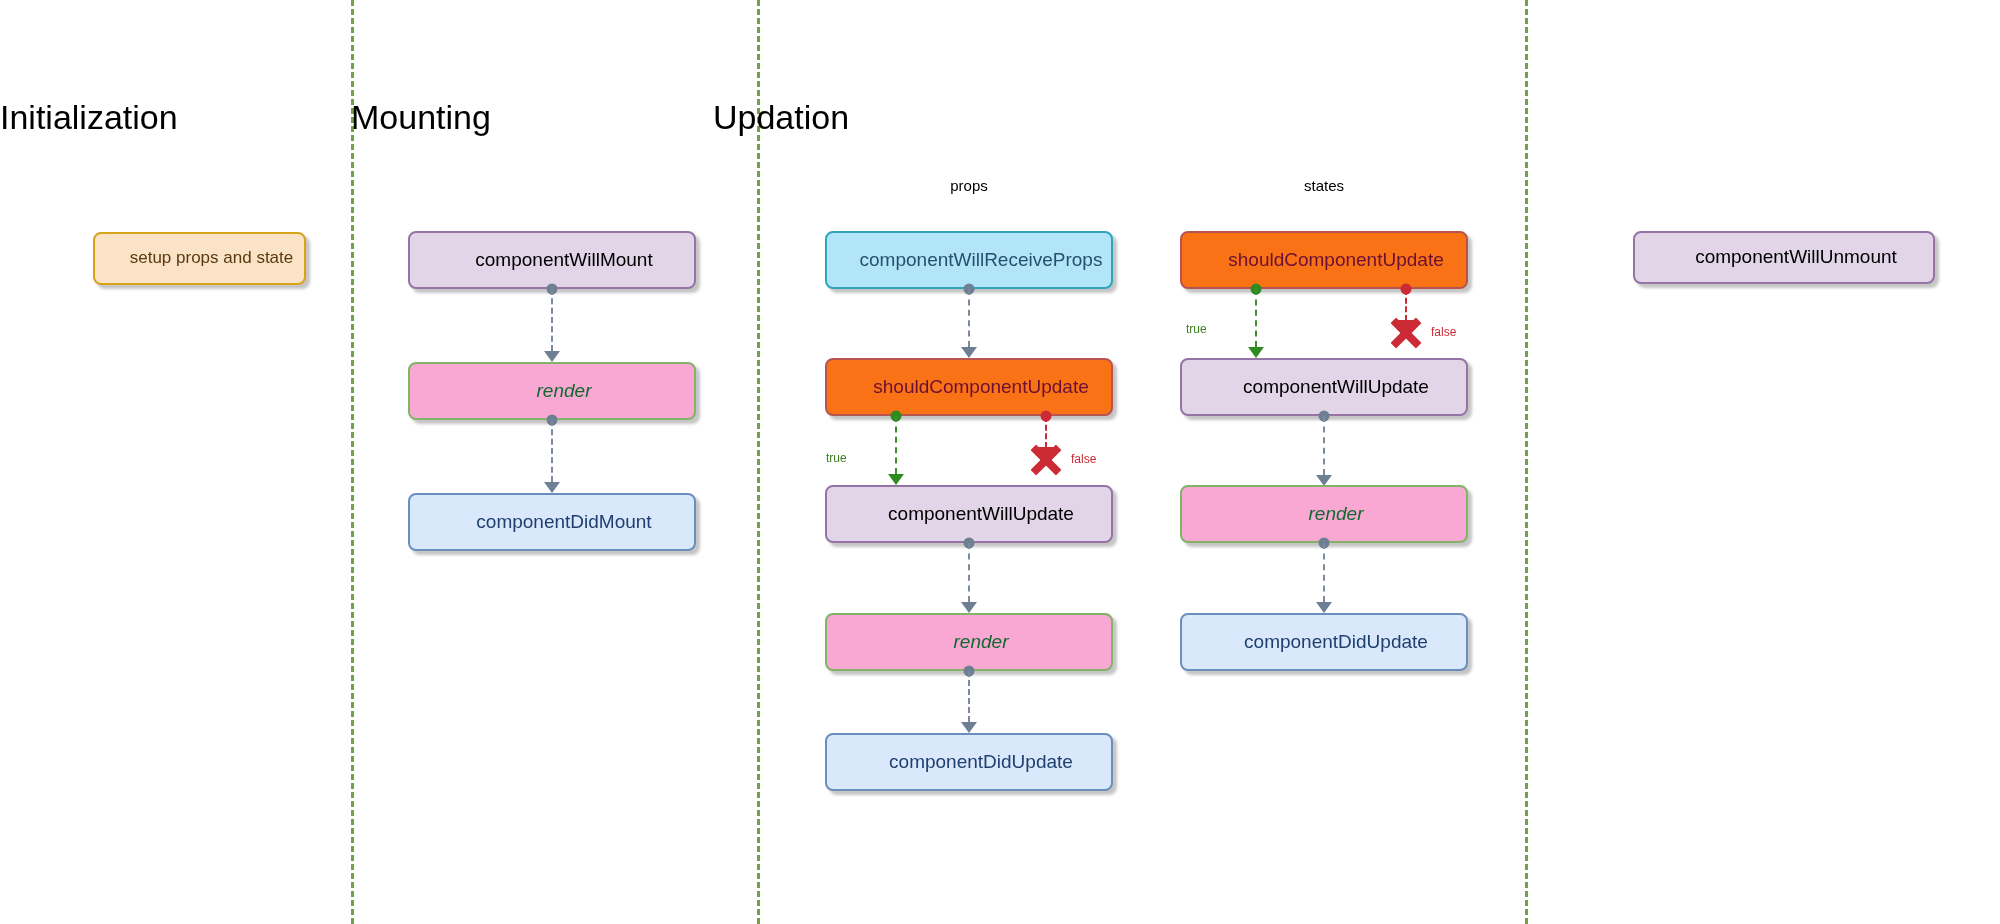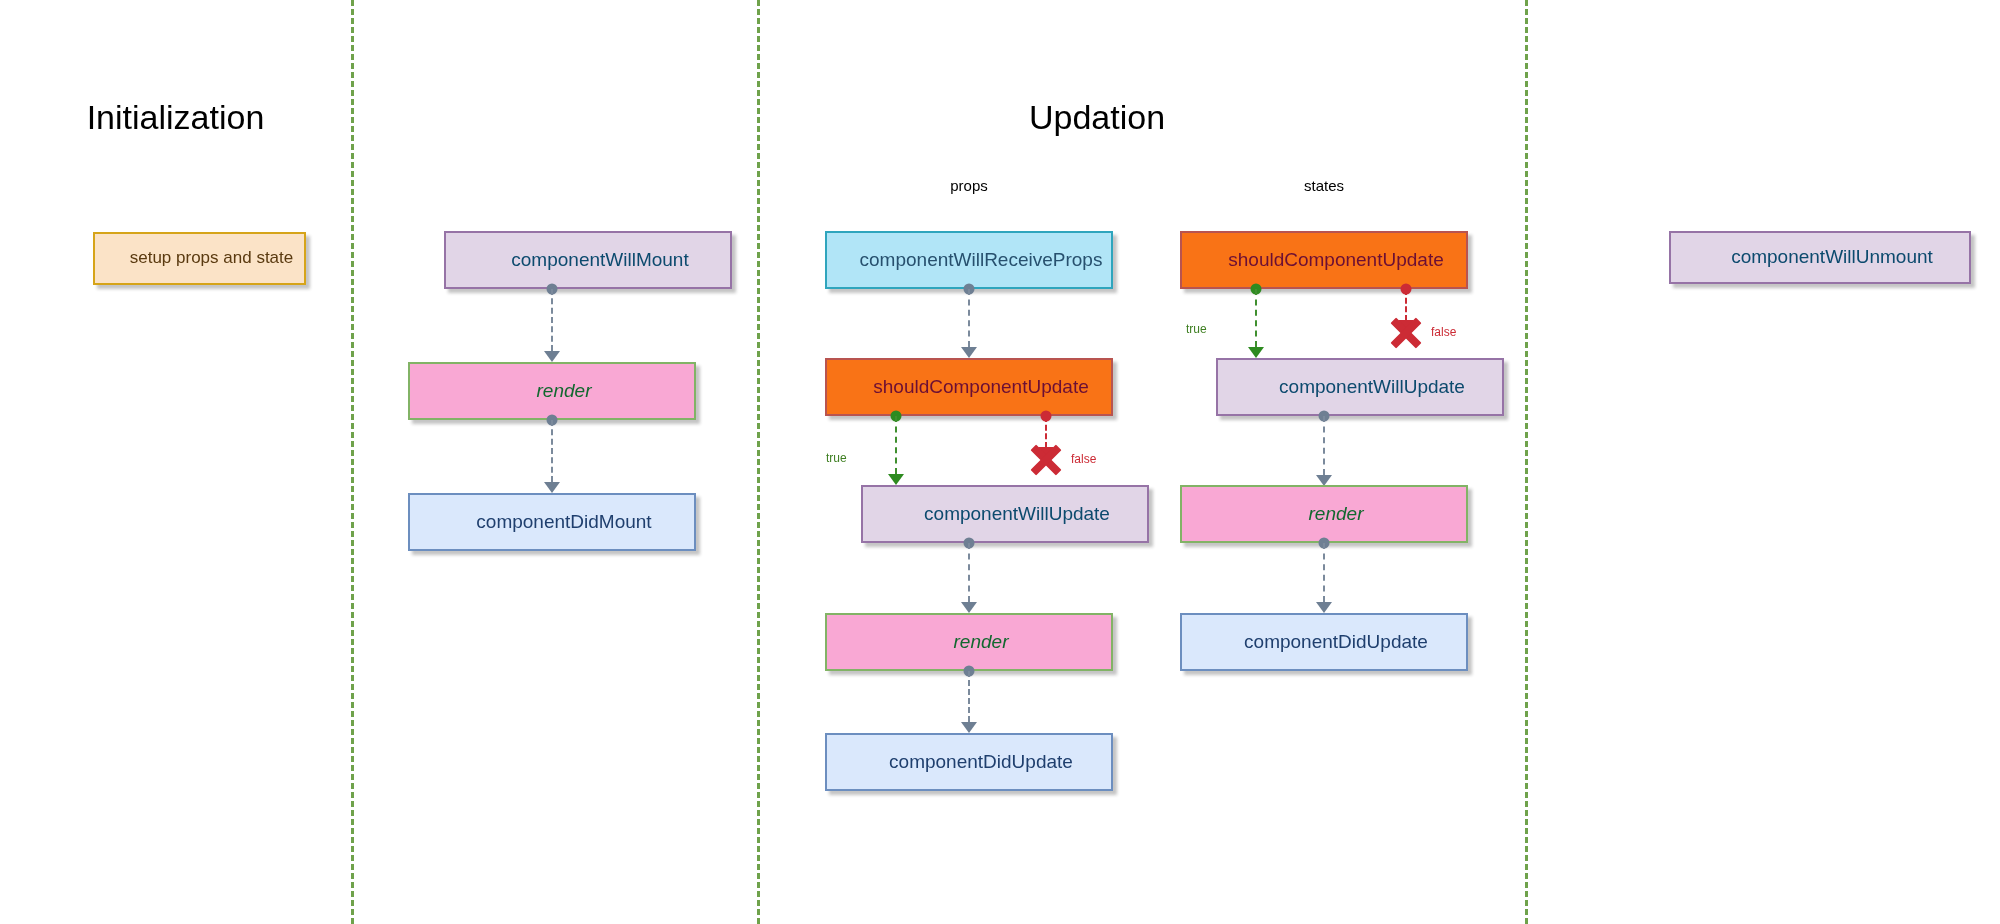--- a/index.html
+++ b/index.html
@@ -25,21 +25,21 @@
     top: 0;
     width: 0;
     height: 924px;
     border-left: 3px dashed #56922c;
     opacity: .85;
   }
 
   
   .col-title {
     position: absolute;
-    text-align: center;
+    text-align: left;
     font-size: 34px;
     font-weight: 400;
     color: #000000;
     white-space: nowrap;
     line-height: 1;
   }
   .sub-title {
     position: absolute;
     text-align: center;
     font-size: 15px;
@@ -49,34 +49,34 @@
     line-height: 1;
   }
 
   
   .node {
     position: absolute;
     box-sizing: border-box;
     display: flex;
     align-items: center;
     justify-content: center;
-    border-radius: 0;
+    border-radius: 8px;
     border-width: 2px;
     border-style: solid;
     font-size: 19px;
     line-height: 1.2;
     text-align: center;
     box-shadow: 4px 4px 3px rgba(80,80,80,.33);
     user-select: none;
     padding-left: 24px;
   }
   .node.small { font-size: 17px; }
 
   .n-orange { background: #fbe3c7; border-color: #d6a419; color: #5a3a10; }
-  .n-purple { background: #e1d5e7; border-color: #9673a6; color: #0c4a6e; margin-left: 36px; }
+  .n-purple { background: #e1d5e7; border-color: #9673a6; color: #000000; }
   .n-green  { background: #f9a8d4; border-color: #82b366; color: #12682f; font-style: italic; }
   .n-blue   { background: #dae8fc; border-color: #6c8ebf; color: #1f3f6e; }
   .n-cyan   { background: #b1e5f7; border-color: #2fa5bd; color: #27506e; }
   .n-red    { background: #f97316; border-color: #b85450; color: #6b0f35; }
 
   
   .conn {
     position: absolute;
     pointer-events: none;
   }
@@ -154,20 +154,21 @@
 </head>
 <body>
 
 <div id="canvas">
 
   <div class="divider" style="left:351px;"></div>
   <div class="divider" style="left:757px;"></div>
   <div class="divider" style="left:1525px;"></div>
 
   <div class="col-title" style="left:0px; top:100px; width:351px;">Initialization</div>
+  <div class="col-title" style="left:351px; top:100px; width:406px;">Mounting</div>
   <div class="col-title" style="left:713px; top:100px; width:768px;">Updation</div>
 
   <div class="sub-title" style="left:825px; top:178px; width:288px;">props</div>
   <div class="sub-title" style="left:1180px; top:178px; width:288px;">states</div>
 
   <div class="node n-orange small" style="left:93px; top:232px; width:213px; height:53px;">setup props and state</div>
 
   <div class="node n-purple" style="left:408px; top:231px; width:288px; height:58px;">componentWillMount</div>
   <div class="conn c-gray" style="left:536px; top:289px; width:32px; height:73px;">
     <div class="dot"></div>

